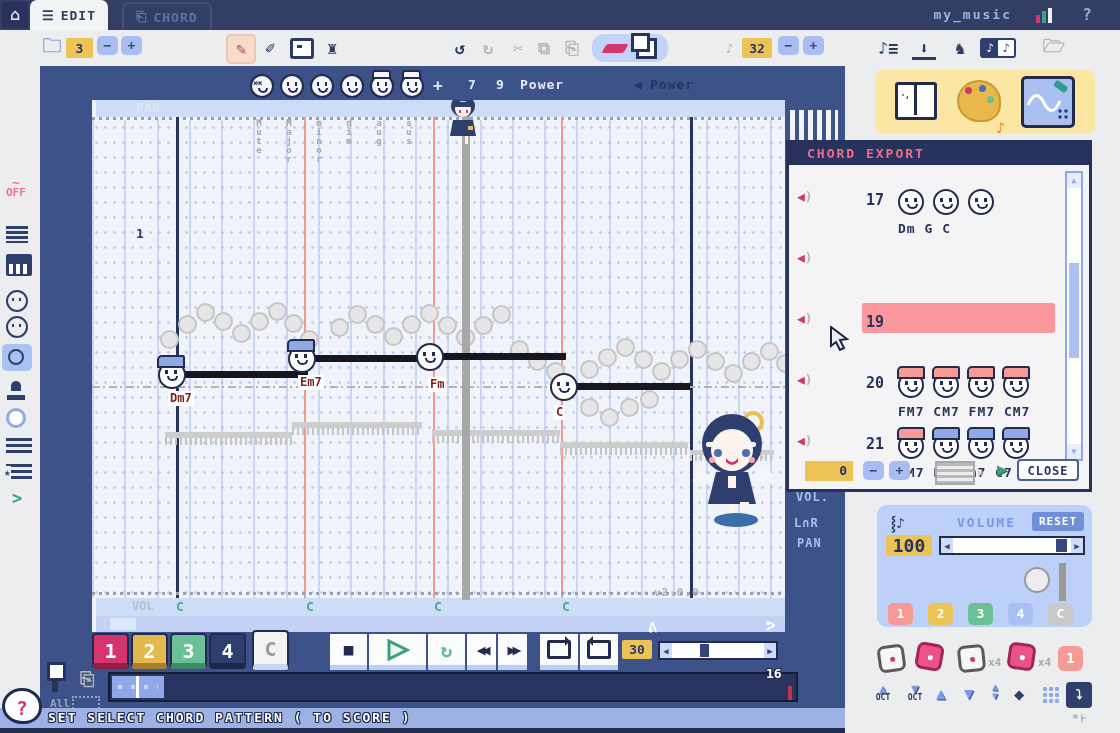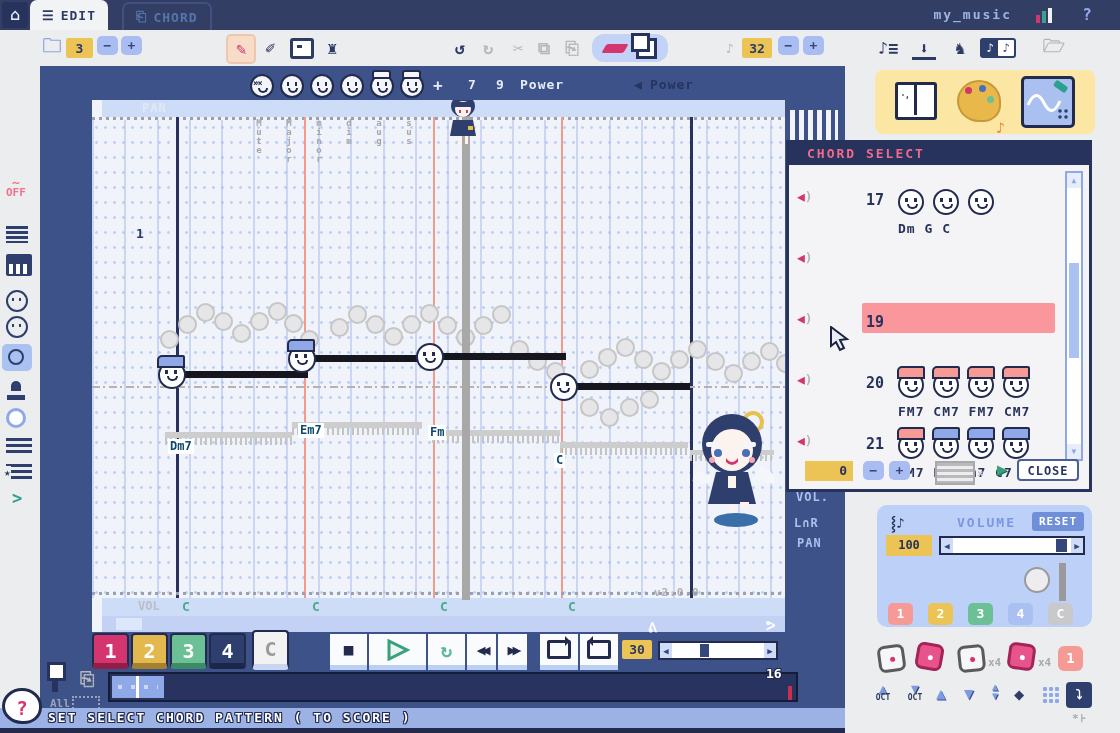--- a/index.html
+++ b/index.html
@@ -54,21 +54,21 @@
   
   .piano{position:absolute;left:42px;top:100px;width:50px;height:532px;background:#f5f5f6;overflow:hidden;}
   .piano .keys{position:absolute;left:0;top:0;width:24px;height:100%;
        background:repeating-linear-gradient(180deg,#3d5288 0 5px,#f5f5f6 5px 9.2px);}
   .piano .lines{position:absolute;right:0;top:0;width:26px;height:100%;
        background:repeating-linear-gradient(180deg,#bfbfbf 0 1px,transparent 1px 9.2px);}
   .octlabel{position:absolute;left:24px;width:24px;color:#b3b3b5;font-size:10px;z-index:3;}
   .keyhl{position:absolute;left:22px;top:252px;width:28px;height:9px;background:#9a9a9a;z-index:2;}
   
   .score{position:absolute;left:92px;top:100px;width:693px;height:532px;background:#f1f3fa;overflow:hidden;}
-  .strip{position:absolute;left:10px;width:813px;background:#cddcf7;}
+  .strip{position:absolute;left:4px;width:813px;background:#cddcf7;}
   .dotline{position:absolute;left:0;width:693px;height:3px;
        background:repeating-linear-gradient(90deg,#9aa0ad 0 3px,transparent 3px 7px);}
   .gridarea{position:absolute;left:0;top:20px;width:693px;height:478px;
        background:
         repeating-linear-gradient(90deg,rgba(170,190,235,.55) 0 2px,transparent 2px 32.3px),
         radial-gradient(circle 1.3px,#bdd0f3 1.3px,transparent 1.5px);
        background-size:auto,9px 15px;}
   .vline{position:absolute;top:17px;height:483px;width:2px;}
   .vline.navy{background:#27335c;width:3px;}
   .vline.salmon{background:#f49a8c;}
@@ -81,22 +81,22 @@
   .face{display:inline-block;width:22px;height:22px;background:#fff;border:2px solid #222b4e;
        border-radius:50%;position:relative;}
   .face::before{content:"";position:absolute;width:3px;height:4px;background:#222b4e;left:5px;top:7px;
        box-shadow:9px 0 0 #222b4e;}
   .face::after{content:"";position:absolute;left:7px;top:13px;width:7px;height:3px;
        border:2px solid #222b4e;border-top:none;border-radius:0 0 5px 5px;}
   .cap{position:absolute;left:-3px;top:-8px;width:24px;height:9px;border-radius:5px 2px 0 0;
        background:#8fa8e8;border:2px solid #222b4e;}
   .cap.pink{background:#f59a94;}
   .seg .face{position:absolute;left:-12px;top:-10px;width:24px;height:24px;background:#fdfdfd;}
-  .seg-label{position:absolute;top:20px;background:#fff;color:#0c4a6e;font-size:12px;
-       padding:0 2px;letter-spacing:0;line-height:15px;margin-top:48px;}
+  .seg-label{position:absolute;top:20px;background:#fff;color:#7f1d1d;font-size:12px;
+       padding:0 2px;letter-spacing:0;line-height:15px;}
   .collabel{position:absolute;top:18px;width:14px;color:#a6a6a6;font-size:9px;
        writing-mode:vertical-rl;text-orientation:upright;letter-spacing:-1px;z-index:1;}
   .rbar{position:absolute;height:13px;z-index:1;
        background:linear-gradient(#cdcdcd 0 45%,rgba(0,0,0,0) 45%),
        repeating-linear-gradient(90deg,#c4c4c4 0 2px,rgba(0,0,0,0) 2px 5px);}
   .chordC{position:absolute;color:#46ab8b;font-size:13px;}
   .version{position:absolute;color:#b0b0b2;font-size:11px;letter-spacing:1px;}
   
   .meterbars{position:absolute;left:750px;top:44px;width:48px;height:36px;z-index:1;
        background:repeating-linear-gradient(90deg,#f2f4fa 0 5px,transparent 5px 9px);}
@@ -177,21 +177,21 @@
   .palico i{position:absolute;border-radius:50%;width:7px;height:7px;}
   .palico .note{position:absolute;right:-4px;bottom:-6px;color:#e8833a;font-size:15px;font-style:normal;}
   .waveico{position:absolute;left:146px;top:6px;width:54px;height:52px;background:#aac0f0;
        border:3px solid #222b4e;border-radius:5px;box-sizing:border-box;}
   .volpanel{position:absolute;left:877px;top:505px;width:215px;height:122px;background:#bdd0f8;border-radius:10px;}
   .volpanel .ttl{position:absolute;left:80px;top:10px;color:#7b97e2;font-size:13px;letter-spacing:2px;}
   .volpanel .noteico{position:absolute;left:14px;top:8px;color:#27335c;font-size:14px;}
   .resetbtn{position:absolute;right:8px;top:7px;width:52px;height:19px;background:#6f8fd8;color:#fff;
        font-size:11px;letter-spacing:1px;text-align:center;line-height:19px;border-radius:3px;}
   .vol-val{position:absolute;left:9px;top:30px;width:46px;height:21px;background:#ecc455;color:#27335c;
-       font-size:12px;text-align:center;line-height:21px;}
+       font-size:18px;text-align:center;line-height:21px;}
   .volmeter-face{position:absolute;right:42px;top:62px;width:22px;height:22px;border:2px solid #9a9a9c;
        border-radius:50%;background:#ededef;}
   .volmeter-bar{position:absolute;right:26px;top:58px;width:7px;height:38px;background:#9a9a9c;}
   .tbadge{position:absolute;top:98px;width:25px;height:22px;border-radius:5px;color:#fff;
        font-size:13px;text-align:center;line-height:22px;}
   .die{position:absolute;width:27px;height:27px;border-radius:7px;box-sizing:border-box;}
   .die.white{background:#f7f7f9;border:3px solid #5a5a5c;}
   .die.pink{background:#e8538c;border:3px solid #a32458;}
   .die i{position:absolute;left:9px;top:9px;width:5px;height:5px;border-radius:50%;}
   .die.white i{background:#d5356f;} .die.pink i{background:#fff;}
@@ -583,21 +583,21 @@
   <div class="octbtn" style="left:868px;top:684px;"><div class="tri">▲</div><span>OCT</span></div>
   <div class="octbtn" style="left:900px;top:684px;"><div class="tri">▼</div><span>OCT</span></div>
   <span class="bluearrow" style="left:936px;top:684px;">▲</span>
   <span class="bluearrow" style="left:964px;top:684px;">▼</span>
   <span class="bluearrow" style="left:992px;top:682px;font-size:10px;line-height:9px;text-align:center;">▲<br>▼</span>
   <span class="abs" style="left:1014px;top:684px;color:#2e3f6e;font-size:17px;">◆</span>
   <span class="sparkle" style="left:1042px;top:686px;"></span>
   <span class="navybox" style="left:1066px;top:682px;">⤵</span>
 
   <div class="cpanel">
-    <div class="hdr">CHORD SELECT</div>
+    <div class="hdr">CHORD EXPORT</div>
 
     <div class="cp-item" style="top:38px;">
       <span class="cp-speaker">◀<i>)</i></span>
       <div class="cp-body">
           <span class="cp-num">17</span>
         <div>
             <div class="cp-faces">
               <span class="face"></span>
               <span class="face"></span>
               <span class="face"></span>

